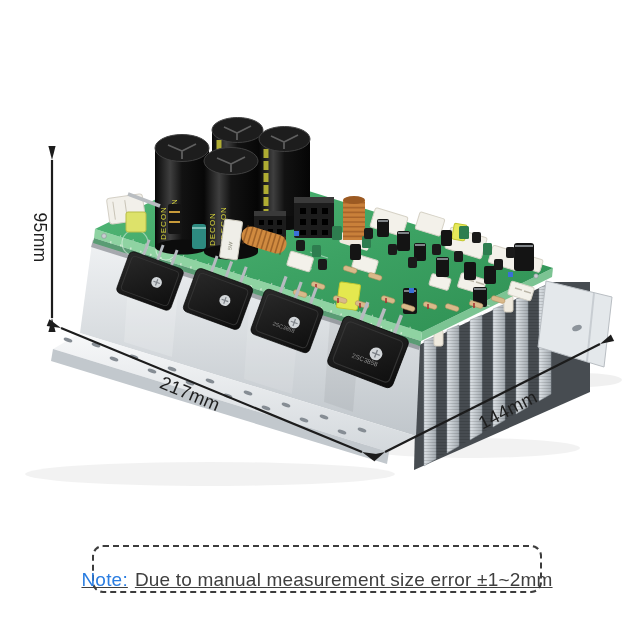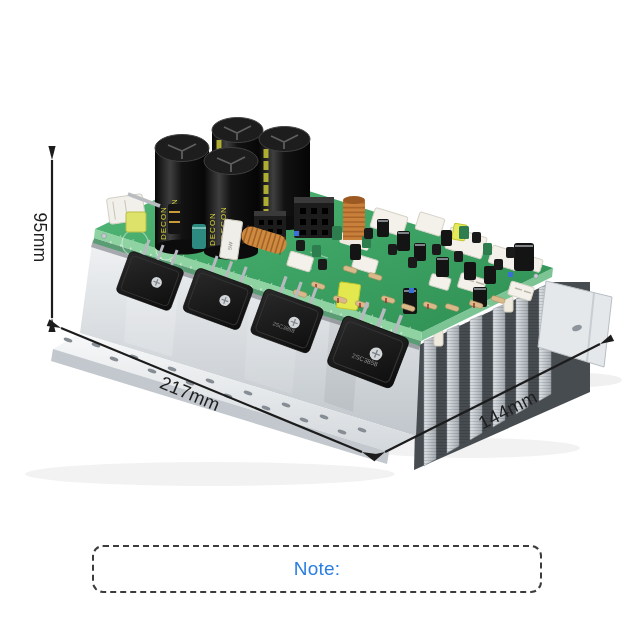--- a/index.html
+++ b/index.html
@@ -6,22 +6,22 @@
   #stage{position:relative;width:640px;height:640px;background:#ffffff;overflow:hidden;
          font-family:"Liberation Sans",sans-serif;}
   #scene{position:absolute;left:0;top:0;}
   .dim-label{position:absolute;color:#1e1e1e;font-size:17.5px;letter-spacing:.3px;
              text-align:center;white-space:nowrap;}
   #dim-height{left:4px;top:227px;width:70px;transform:rotate(90deg);}
   #dim-width{left:145px;top:383px;width:90px;font-size:18.5px;transform:rotate(22.5deg);}
   #dim-depth{left:463px;top:399px;width:90px;font-size:18.5px;transform:rotate(-27deg);}
   #note-box{position:absolute;left:92px;top:545px;width:450px;height:48px;box-sizing:border-box;
             border:2px dashed #3c3c3c;border-radius:11px;background:#ffffff;
-            display:flex;align-items:center;justify-content:center;gap:7px;
-            font-size:19px;color:#3f3f3f;letter-spacing:.2px;white-space:nowrap;}
+            display:flex;align-items:flex-end;justify-content:center;gap:7px;
+            font-size:19px;color:#3f3f3f;letter-spacing:.2px;white-space:nowrap;text-decoration:underline;}
   #note-box .accent{color:#2a7de1;}
 </style>
 </head>
 <body>
 
 <div id="stage">
 
   <svg id="scene" width="640" height="640" viewBox="0 0 640 640">
     <defs>
       <marker id="ah" markerWidth="16" markerHeight="12" refX="1" refY="5" orient="auto-start-reverse" markerUnits="userSpaceOnUse">
@@ -342,15 +342,16 @@
       <line x1="385" y1="452" x2="600" y2="344" marker-start="url(#ah)" marker-end="url(#ah)"></line>
     </g>
   </svg>
 
   <div class="dim-label" id="dim-height">95mm</div>
   <div class="dim-label" id="dim-width">217mm</div>
   <div class="dim-label" id="dim-depth">144mm</div>
 
   <div id="note-box">
     <span class="accent">Note:</span>
+    <span>Due to manual measurement size error ±1~2mm</span>
   </div>
 
 </div>
 
 </body></html>

